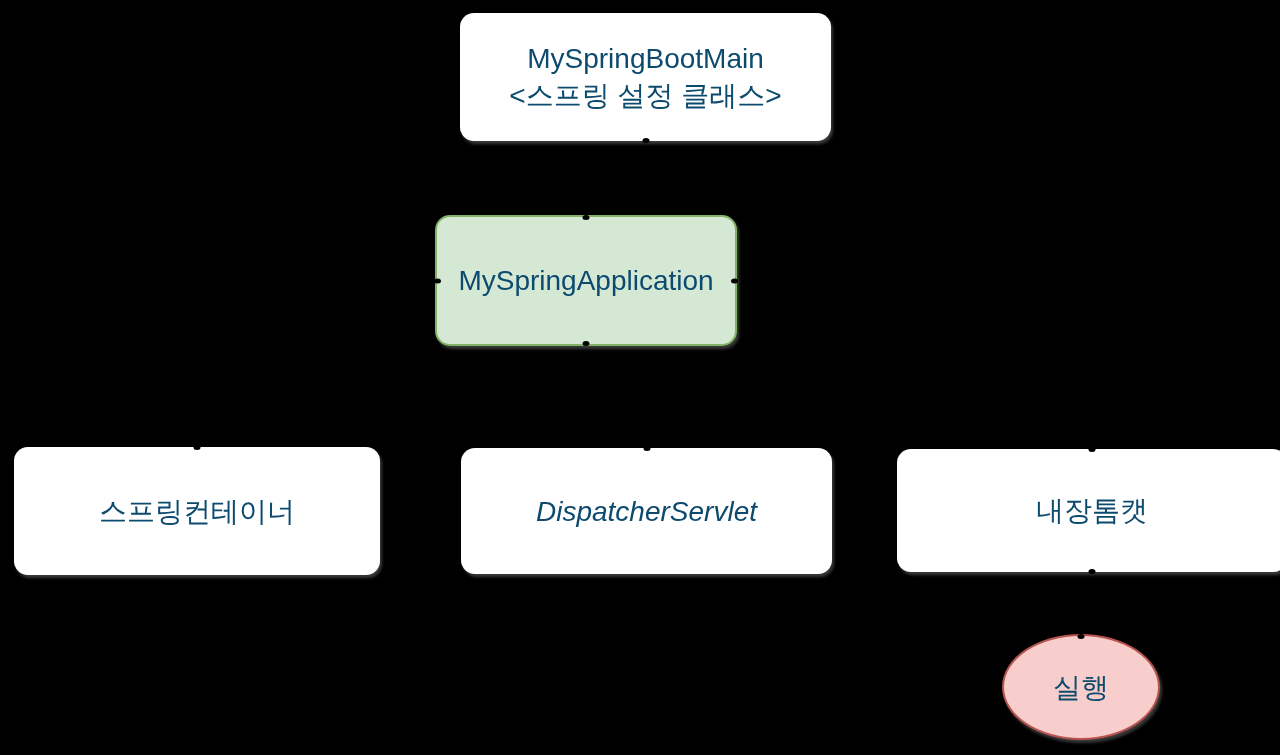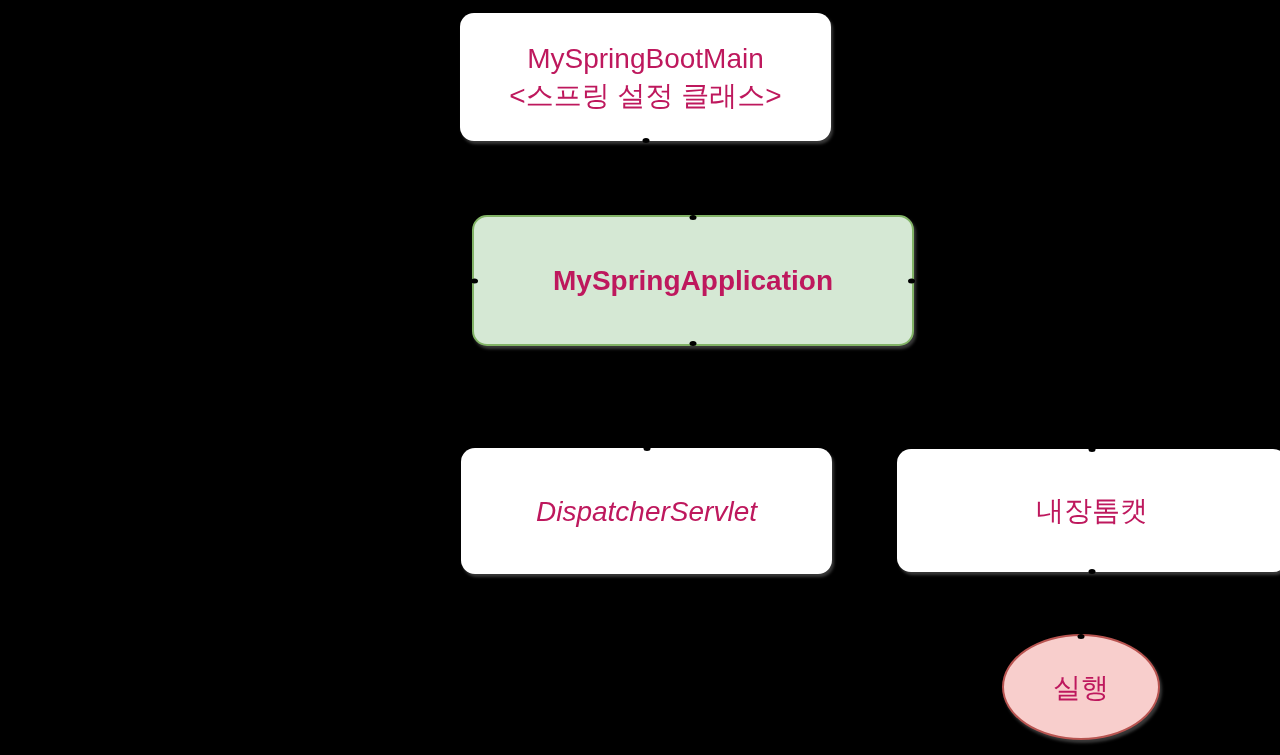--- a/index.html
+++ b/index.html
@@ -18,21 +18,21 @@
   .node {
     position: absolute;
     box-sizing: border-box;
     display: flex;
     flex-direction: column;
     align-items: center;
     justify-content: center;
     text-align: center;
     font-size: 28px;
     line-height: 37px;
-    color: #be185d;
+    color: #0c4a6e;
     box-shadow: 2px 3px 3px rgba(150,150,150,0.38);
   }
   .rect {
     background: #ffffff;
     border-radius: 14px;
   }
   .rect-green {
     background: #d5e8d4;
     border: 2px solid #82b366;
     border-radius: 15px;
@@ -50,21 +50,21 @@
     background: #000000;
     border-radius: 50%;
   }
   .cp-top    { top: -2px;    left: 50%; transform: translateX(-50%); }
   .cp-bottom { bottom: -2px; left: 50%; transform: translateX(-50%); }
   .cp-left   { left: -3px;   top: 50%;  transform: translateY(-50%); }
   .cp-right  { right: -3px;  top: 50%;  transform: translateY(-50%); }
 
   
   #node-main      { left: 460px;  top: 13px;  width: 371px; height: 128px; }
-  #node-app       { left: 472px;  top: 215px; width: 442px; height: 131px; font-weight: bold; }
+  #node-app       { left: 435px;  top: 215px; width: 302px; height: 131px; }
   #node-container { left: 14px;   top: 447px; width: 366px; height: 128px; }
   #node-servlet   { left: 461px;  top: 448px; width: 371px; height: 126px; font-style: italic; }
   #node-tomcat    { left: 897px;  top: 449px; width: 390px; height: 123px; }
   #node-run       { left: 1002px; top: 634px; width: 158px; height: 106px; text-align: right; }
 </style>
 </head>
 <body>
 
 <div class="canvas">
 
@@ -75,20 +75,24 @@
   </div>
 
   <div class="node rect-green" id="node-app">
     <div>MySpringApplication</div>
     <span class="cp cp-top"></span>
     <span class="cp cp-bottom"></span>
     <span class="cp cp-left"></span>
     <span class="cp cp-right"></span>
   </div>
 
+  <div class="node rect" id="node-container">
+    <div>스프링컨테이너</div>
+    <span class="cp cp-top"></span>
+  </div>
 
   <div class="node rect" id="node-servlet">
     <div>DispatcherServlet</div>
     <span class="cp cp-top"></span>
   </div>
 
   <div class="node rect" id="node-tomcat">
     <div>내장톰캣</div>
     <span class="cp cp-top"></span>
     <span class="cp cp-bottom"></span>

